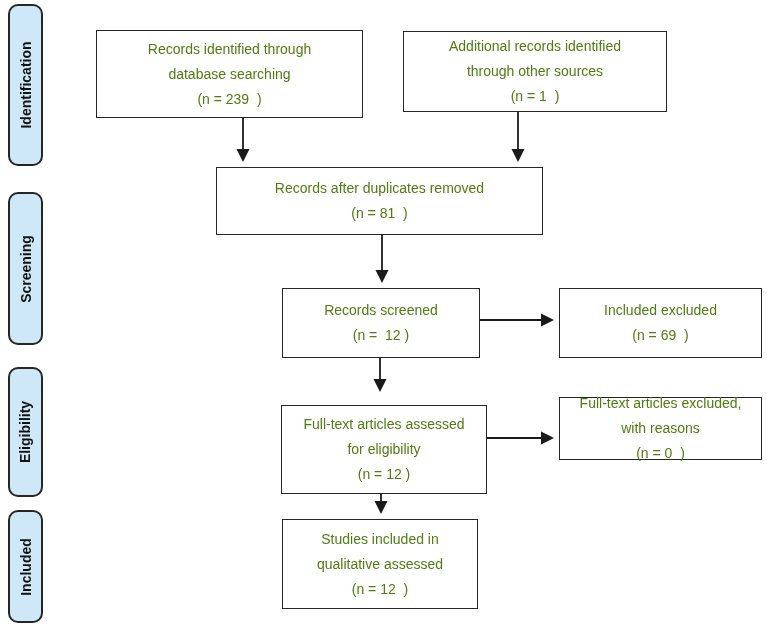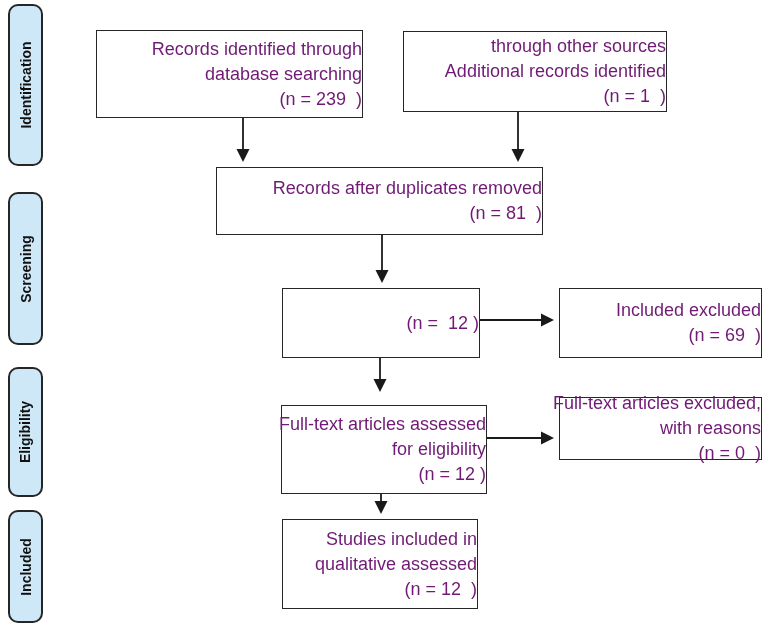--- a/index.html
+++ b/index.html
@@ -15,26 +15,26 @@
     position: absolute;
     left: 0; top: 0;
     pointer-events: none;
   }
   .box {
     position: absolute;
     border: 1.7px solid #262626;
     background: #ffffff;
     display: flex;
     flex-direction: column;
-    align-items: flex-end;
+    align-items: center;
     justify-content: center;
     text-align: center;
-    font-size: 18px;
+    font-size: 14px;
     line-height: 25px;
-    color: #701a75;
+    color: #4d7c0f;
     box-sizing: border-box;
   }
   .box .line { white-space: pre; }
   .stage {
     position: absolute;
     border: 2px solid #262626;
     background: #cfe8f8;
     border-radius: 10px;
     display: flex;
     align-items: center;
@@ -96,31 +96,32 @@
     <span class="vtext">Included</span>
   </div>
 
   <div class="box" id="box-db">
     <div class="line">Records identified through</div>
     <div class="line">database searching</div>
     <div class="line">(n = 239  )</div>
   </div>
 
   <div class="box" id="box-other">
+    <div class="line">Additional records identified</div>
     <div class="line">through other sources</div>
-    <div class="line">Additional records identified</div>
     <div class="line">(n = 1  )</div>
   </div>
 
   <div class="box" id="box-dedup">
     <div class="line">Records after duplicates removed</div>
     <div class="line">(n = 81  )</div>
   </div>
 
   <div class="box" id="box-screened">
+    <div class="line">Records screened</div>
     <div class="line">(n =  12 )</div>
   </div>
 
   <div class="box" id="box-excluded">
     <div class="line">Included excluded</div>
     <div class="line">(n = 69  )</div>
   </div>
 
   <div class="box" id="box-fulltext">
     <div class="line">Full-text articles assessed</div>

